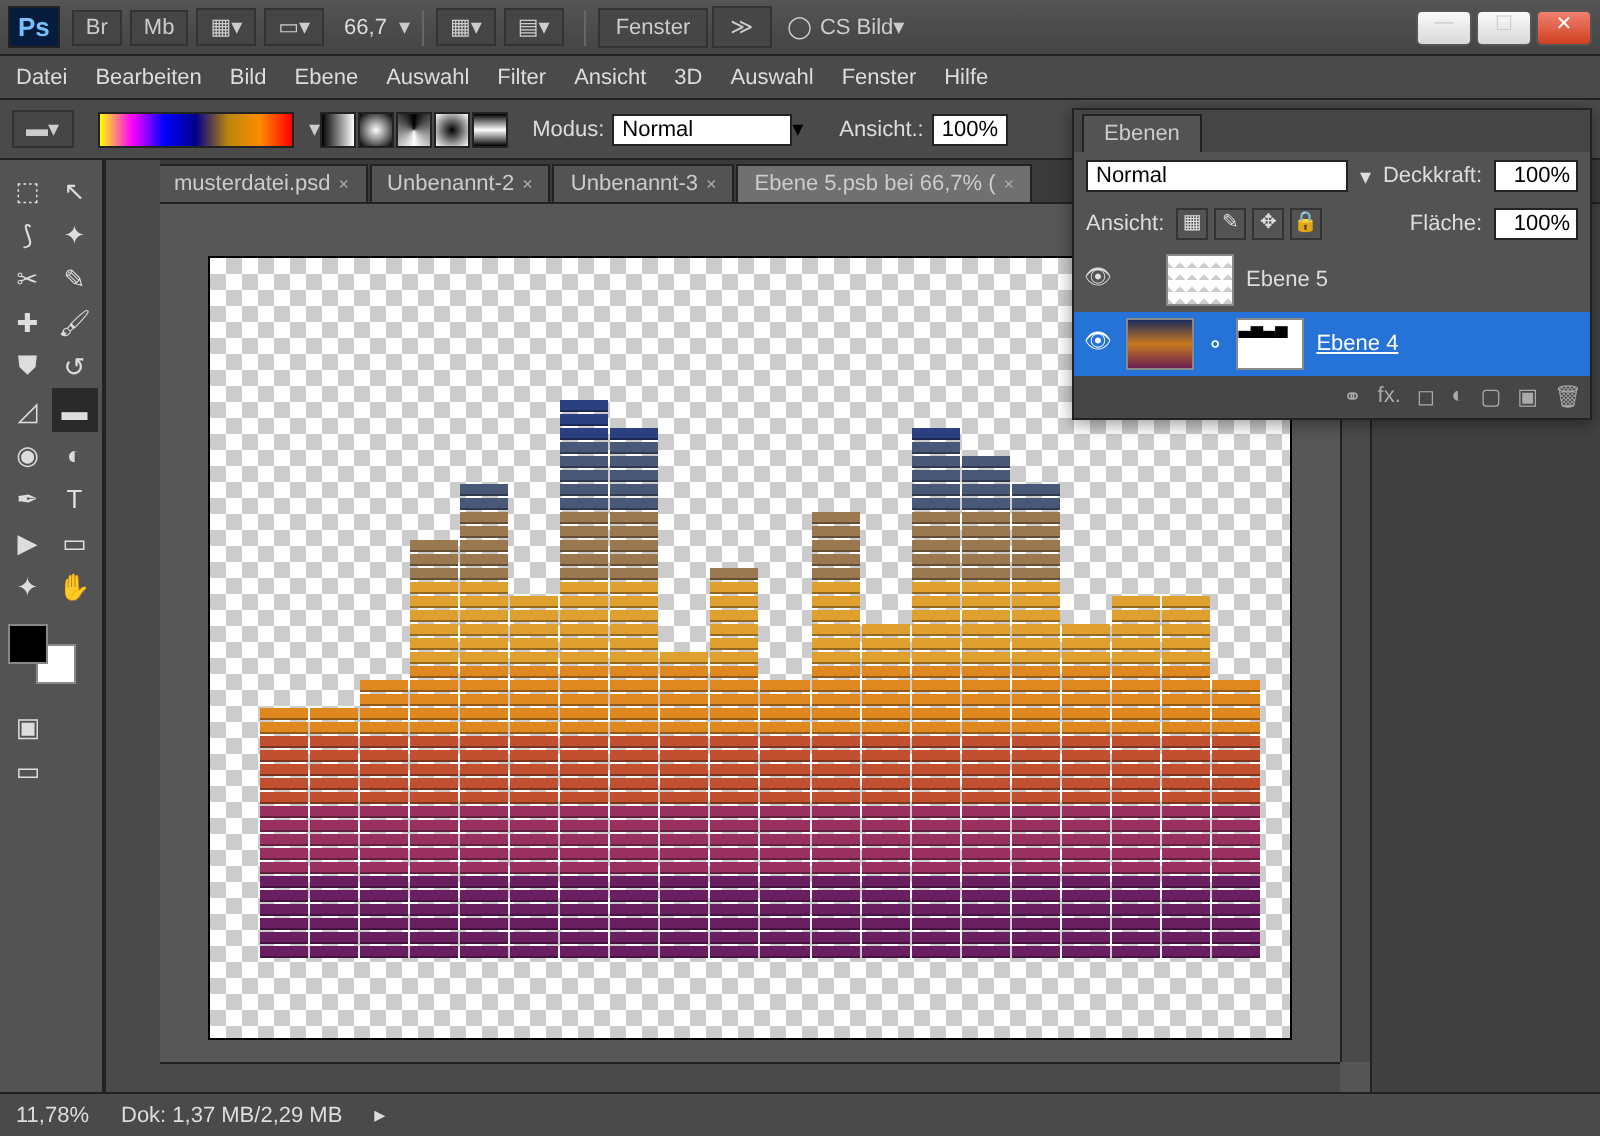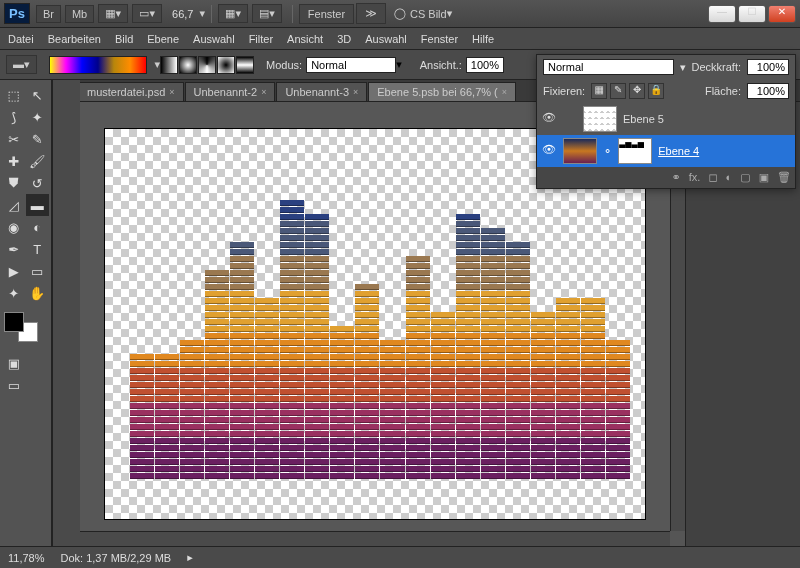--- a/index.html
+++ b/index.html
@@ -797,28 +797,29 @@
           </div>
         </div>
     </div>
   </div>
   <div class="scroll-v"></div>
   <div class="scroll-h"></div>
   <div class="right-dock"></div>
 </div>
 
 <div class="layers-panel">
+  <div class="lp-tabs"><span class="lp-tab">Ebenen</span></div>
   <div class="lp-row">
     <span class="lp-sel">Normal</span>
       <span>▾</span>
     <span>Deckkraft:</span>
     <span class="lp-num">100%</span>
   </div>
   <div class="lp-row">
-    <span>Fixieren:</span>
+    <span>Ansicht:</span>
     <div class="lock-icons">
       <div class="lock-i">▦</div>
       <div class="lock-i">✎</div>
       <div class="lock-i">✥</div>
       <div class="lock-i">🔒</div>
     </div>
     <span style="margin-left:auto">Fläche:</span>
     <span class="lp-num">100%</span>
   </div>
   <div class="layer-list" id="layerlist">

